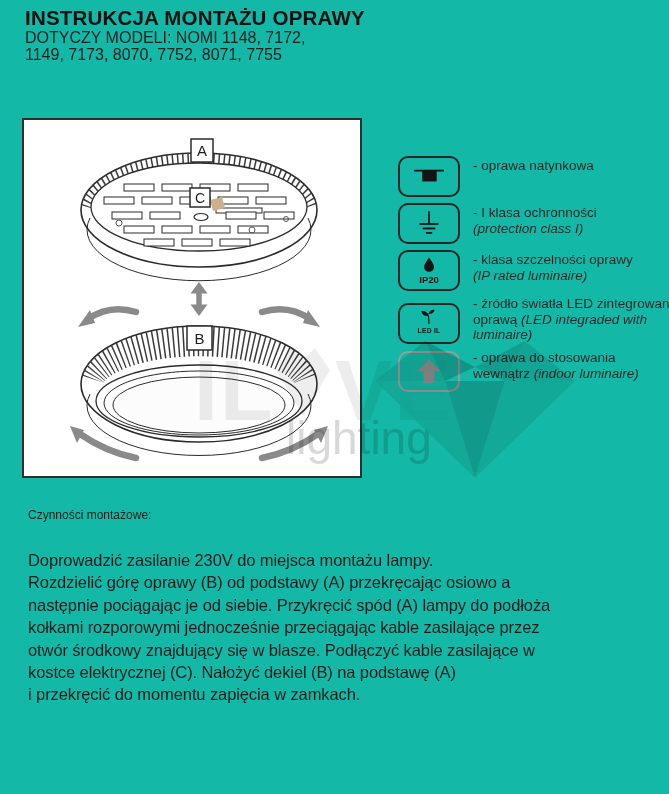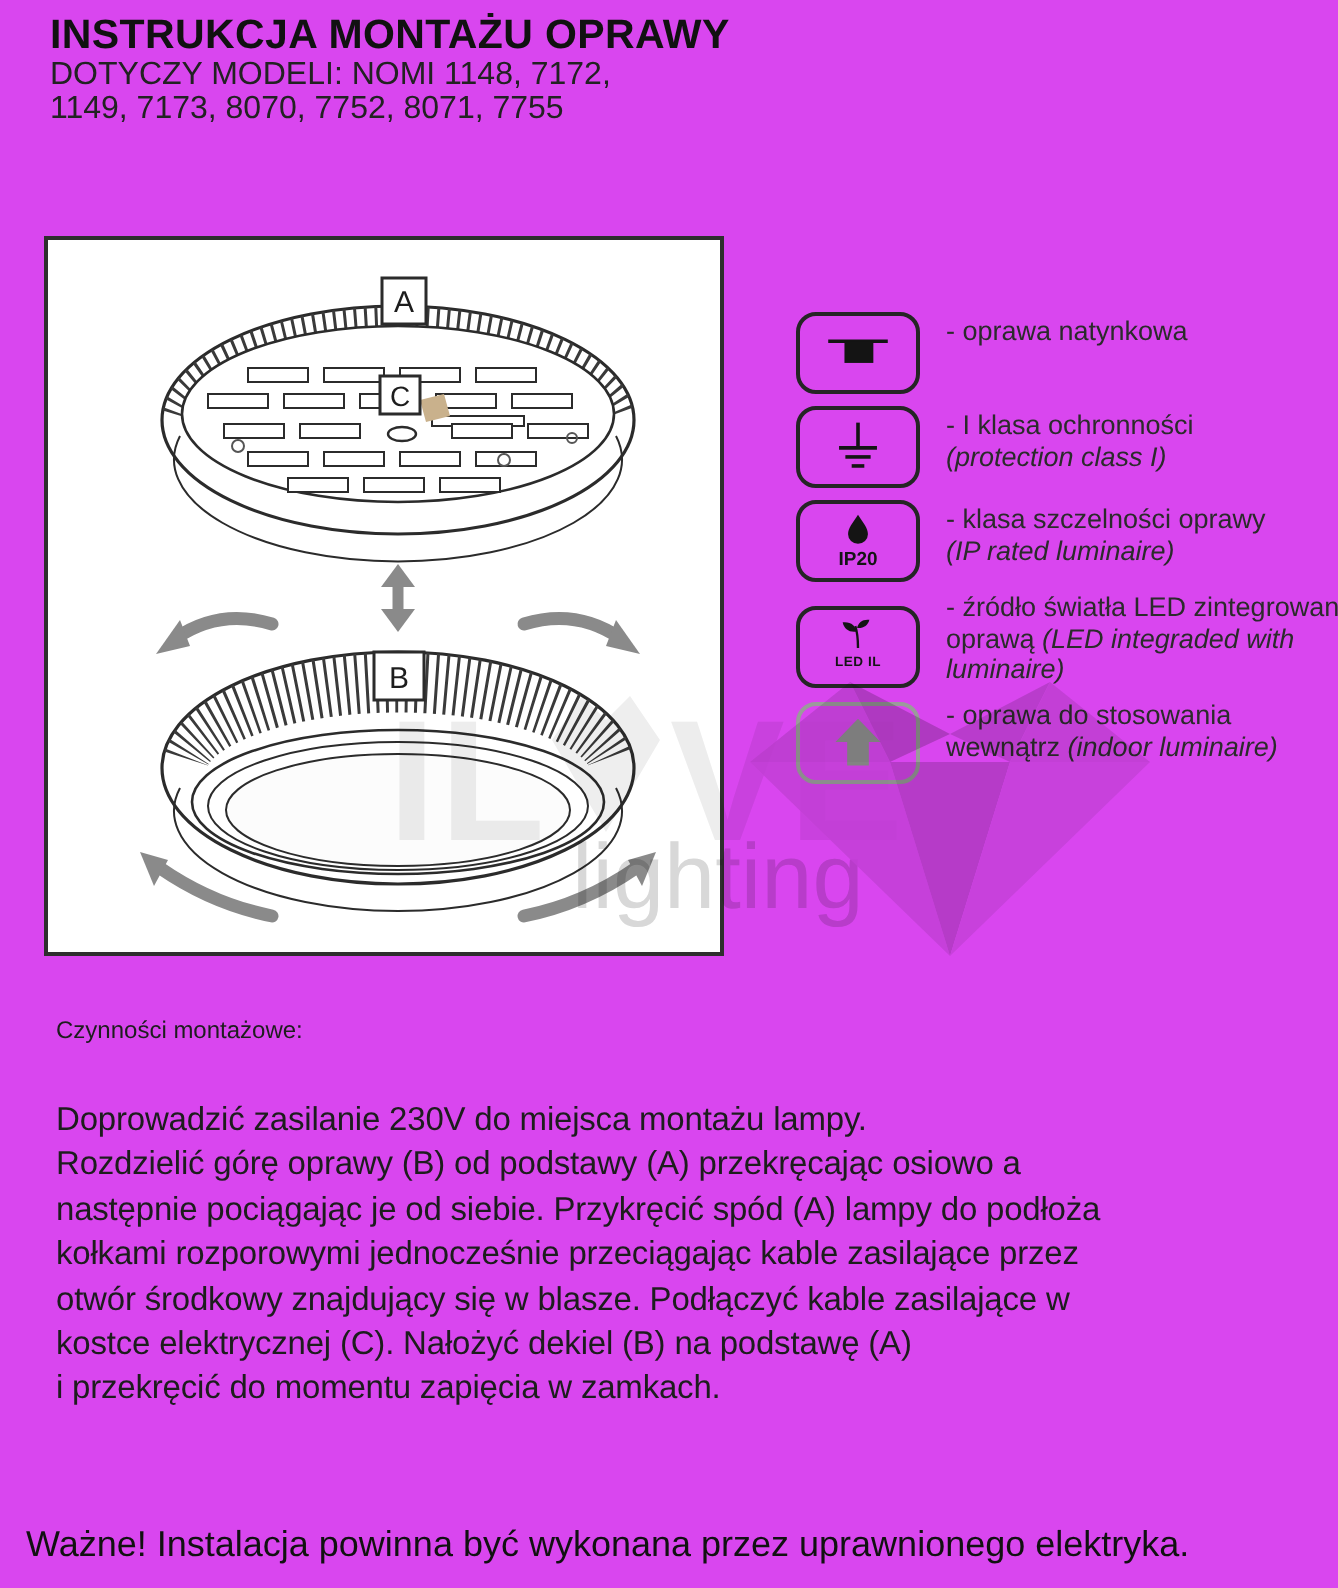--- a/index.html
+++ b/index.html
@@ -1,16 +1,16 @@
 <!DOCTYPE html>
 <html><head>
 <meta charset="utf-8">
 <style>
   html,body{margin:0;padding:0;background:#ffffff;}
-  .page{position:relative;width:669px;height:794px;background:#d946ef;
+  .page{position:relative;width:669px;height:794px;background:#14b8a6;
         font-family:"Liberation Sans",sans-serif;color:#1d1d1d;overflow:hidden;}
   .title{position:absolute;left:25px;top:6px;margin:0;font-size:20.5px;font-weight:bold;letter-spacing:.2px;color:#111;}
   .models{position:absolute;left:25px;font-size:16px;line-height:18px;color:#222;}
   .m1{top:29px}.m2{top:46px}
   .diagram-box{position:absolute;left:22px;top:118px;width:340px;height:360px;
                border:2px solid #2e2e2e;box-sizing:border-box;background:#fff;}
   .legend-row{position:absolute;left:398px;display:flex;}
   .r1{top:156px}.r2{top:203px}.r3{top:250px}.r4{top:303px}.r5{top:351px}
   .sym{width:62px;height:41px;border:2px solid #252525;border-radius:10px;flex:0 0 auto;box-sizing:border-box;background:transparent;}
   .sym svg{display:block;width:100%;height:100%;}
@@ -191,21 +191,20 @@
   <div class="para">
     <div>Doprowadzić zasilanie 230V do miejsca montażu lampy.</div>
     <div>Rozdzielić górę oprawy (B) od podstawy (A) przekręcając osiowo a</div>
     <div>następnie pociągając je od siebie. Przykręcić spód (A) lampy do podłoża</div>
     <div>kołkami rozporowymi jednocześnie przeciągając kable zasilające przez</div>
     <div>otwór środkowy znajdujący się w blasze. Podłączyć kable zasilające w</div>
     <div>kostce elektrycznej (C). Nałożyć dekiel (B) na podstawę (A)</div>
     <div>i przekręcić do momentu zapięcia w zamkach.</div>
   </div>
 
-  <div class="warning">Ważne! Instalacja powinna być wykonana przez uprawnionego elektryka.</div>
 
   <svg class="watermark" width="440" height="175" viewBox="0 0 440 175">
     <text x="14" y="102" font-size="86" font-weight="bold" fill="#ededed" letter-spacing="2">IL</text>
     <polygon points="96,52 111,30 123,42 135,30 150,52 123,98" fill="#eeeeee"></polygon>
     <text x="155" y="102" font-size="86" font-weight="bold" fill="#ededed" letter-spacing="2">VE</text>
     <text x="106" y="136" font-size="46" fill="#d8d8d8">lighting</text>
     <g transform="translate(195,15)" opacity="0.85">
       <polygon points="0,48 50,8 70,48" fill="#dcdcdc"></polygon>
       <polygon points="50,8 100,34 70,48" fill="#c6c6c6"></polygon>
       <polygon points="100,34 150,8 130,48" fill="#d4d4d4"></polygon>

